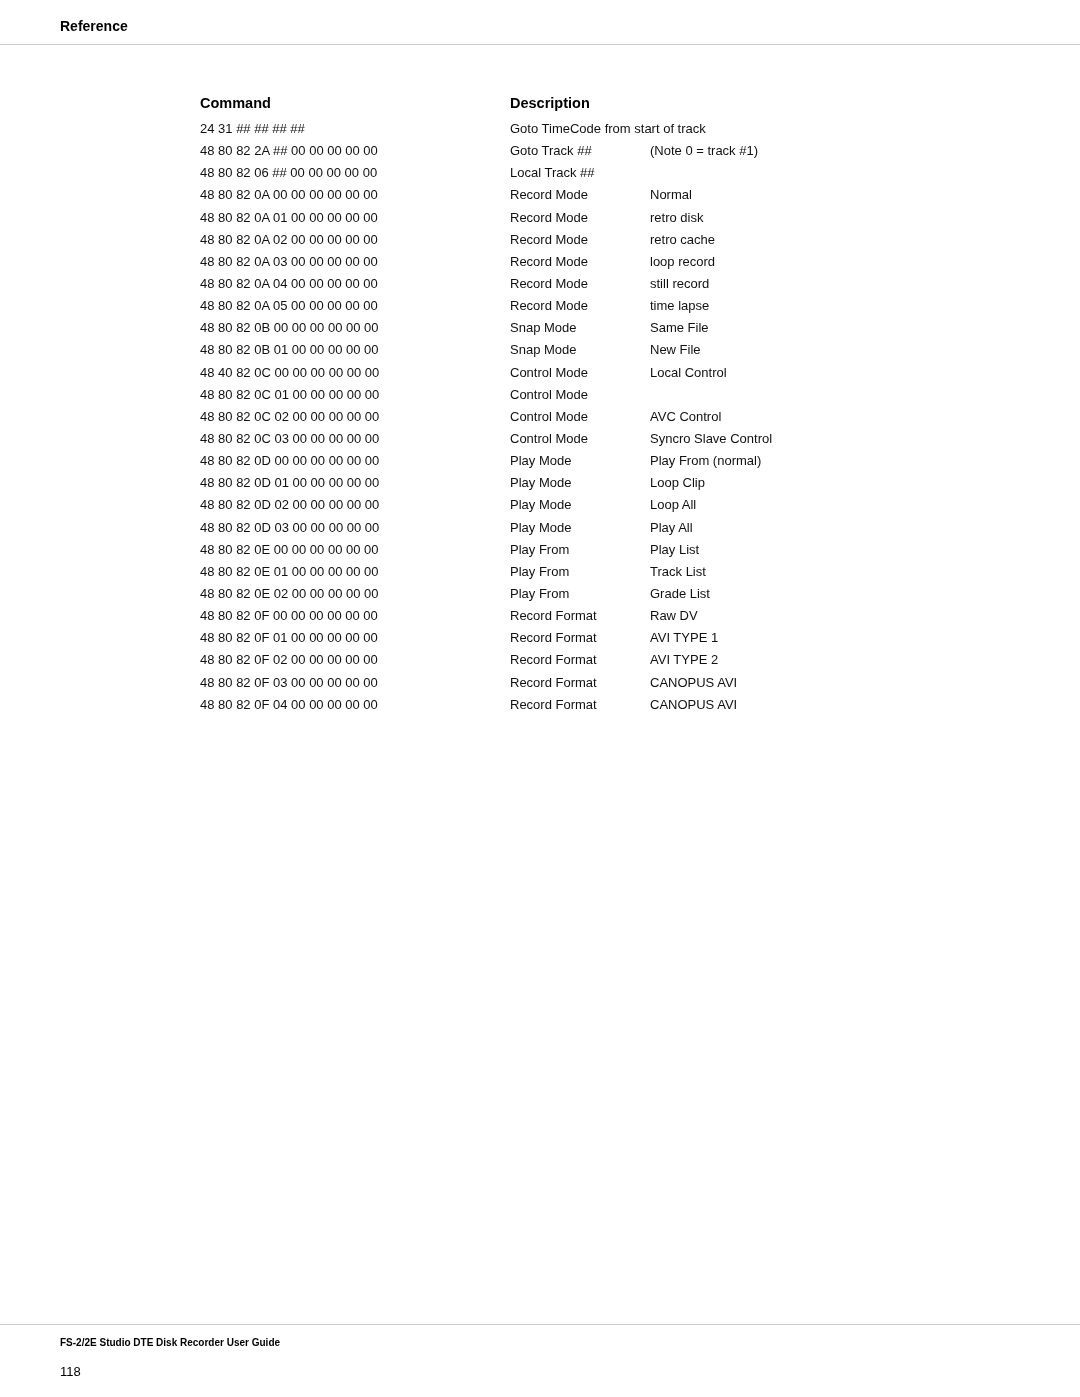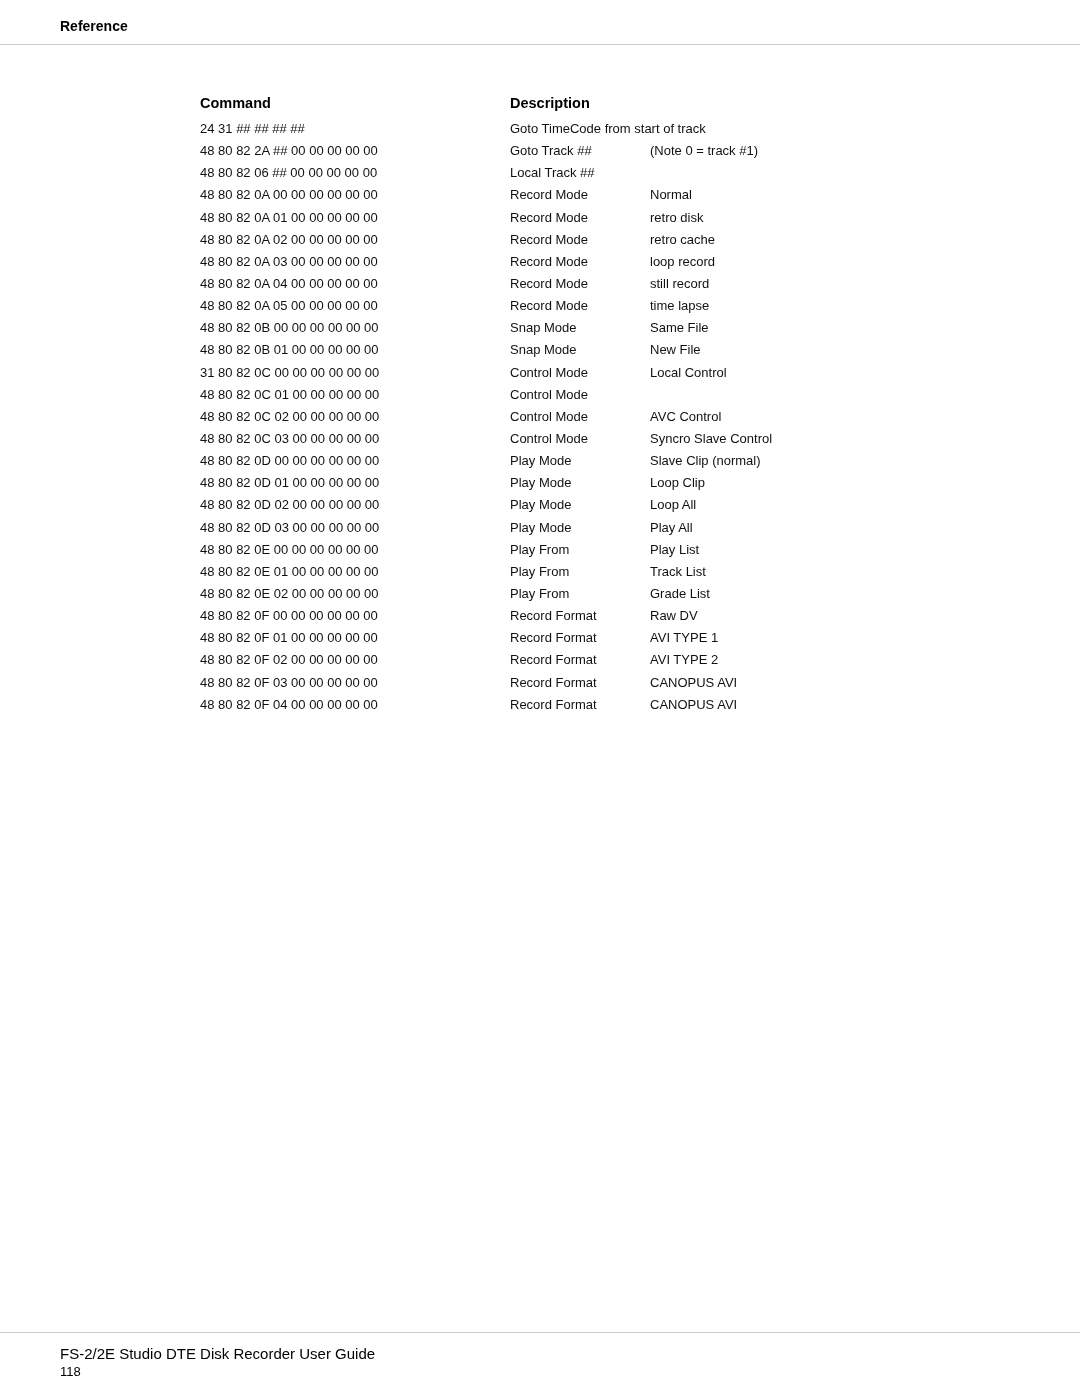--- a/index.html
+++ b/index.html
@@ -83,27 +83,27 @@
     }
 
     .page-footer {
       padding: 12px 60px 18px 60px;
       border-top: 1px solid #cccccc;
       display: flex;
       align-items: center;
     }
 
     .footer-left {
-      font-weight: normal;
-      font-size: 15px;
+      font-weight: bold;
+      font-size: 10px;
     }
 
     .footer-page {
       font-size: 13px;
-      margin-top: 2px;
+      margin-top: 16px;
     }
   </style>
 </head>
 <body>
 
 <div class="page-header">
   <span class="page-header-title">Reference</span>
 </div>
 
 <div class="page-content">
@@ -185,21 +185,21 @@
         </div>
       </div>
       <div class="data-row">
         <div class="cell-command">48 80 82 0B 01 00 00 00 00 00</div>
         <div class="cell-desc-group">
           <div class="desc-cat">Snap Mode</div>
           <div class="desc-val">New File</div>
         </div>
       </div>
       <div class="data-row">
-        <div class="cell-command">31 80 82 0C 00 00 00 00 00 00</div>
+        <div class="cell-command">48 40 82 0C 00 00 00 00 00 00</div>
         <div class="cell-desc-group">
           <div class="desc-cat">Control Mode</div>
           <div class="desc-val">Local Control</div>
         </div>
       </div>
       <div class="data-row">
         <div class="cell-command">48 80 82 0C 01 00 00 00 00 00</div>
         <div class="cell-desc-group">
           <div class="desc-cat">Control Mode</div>
         </div>
@@ -215,21 +215,21 @@
         <div class="cell-command">48 80 82 0C 03 00 00 00 00 00</div>
         <div class="cell-desc-group">
           <div class="desc-cat">Control Mode</div>
           <div class="desc-val">Syncro Slave Control</div>
         </div>
       </div>
       <div class="data-row">
         <div class="cell-command">48 80 82 0D 00 00 00 00 00 00</div>
         <div class="cell-desc-group">
           <div class="desc-cat">Play Mode</div>
-          <div class="desc-val">Slave Clip (normal)</div>
+          <div class="desc-val">Play From (normal)</div>
         </div>
       </div>
       <div class="data-row">
         <div class="cell-command">48 80 82 0D 01 00 00 00 00 00</div>
         <div class="cell-desc-group">
           <div class="desc-cat">Play Mode</div>
           <div class="desc-val">Loop Clip</div>
         </div>
       </div>
       <div class="data-row">

